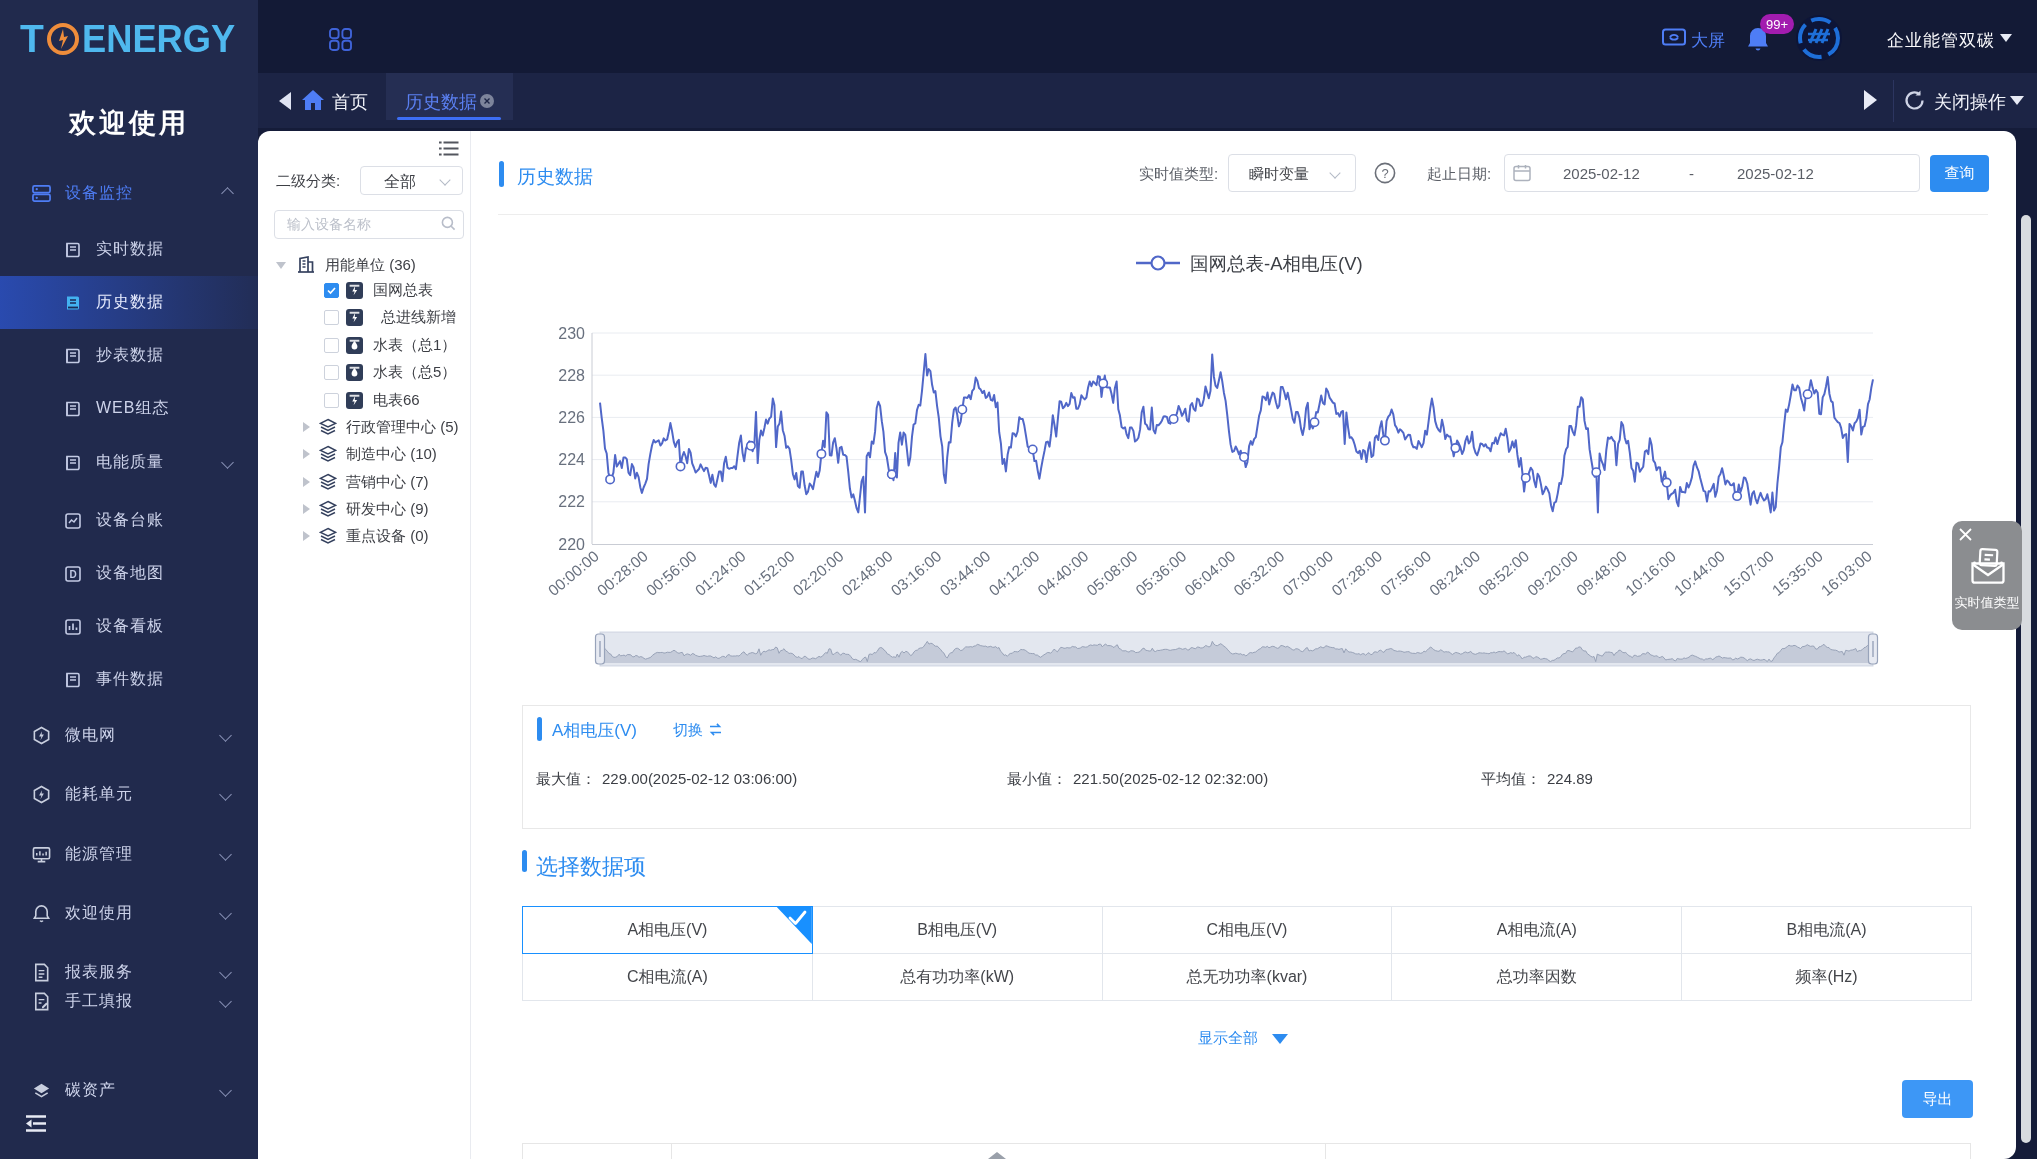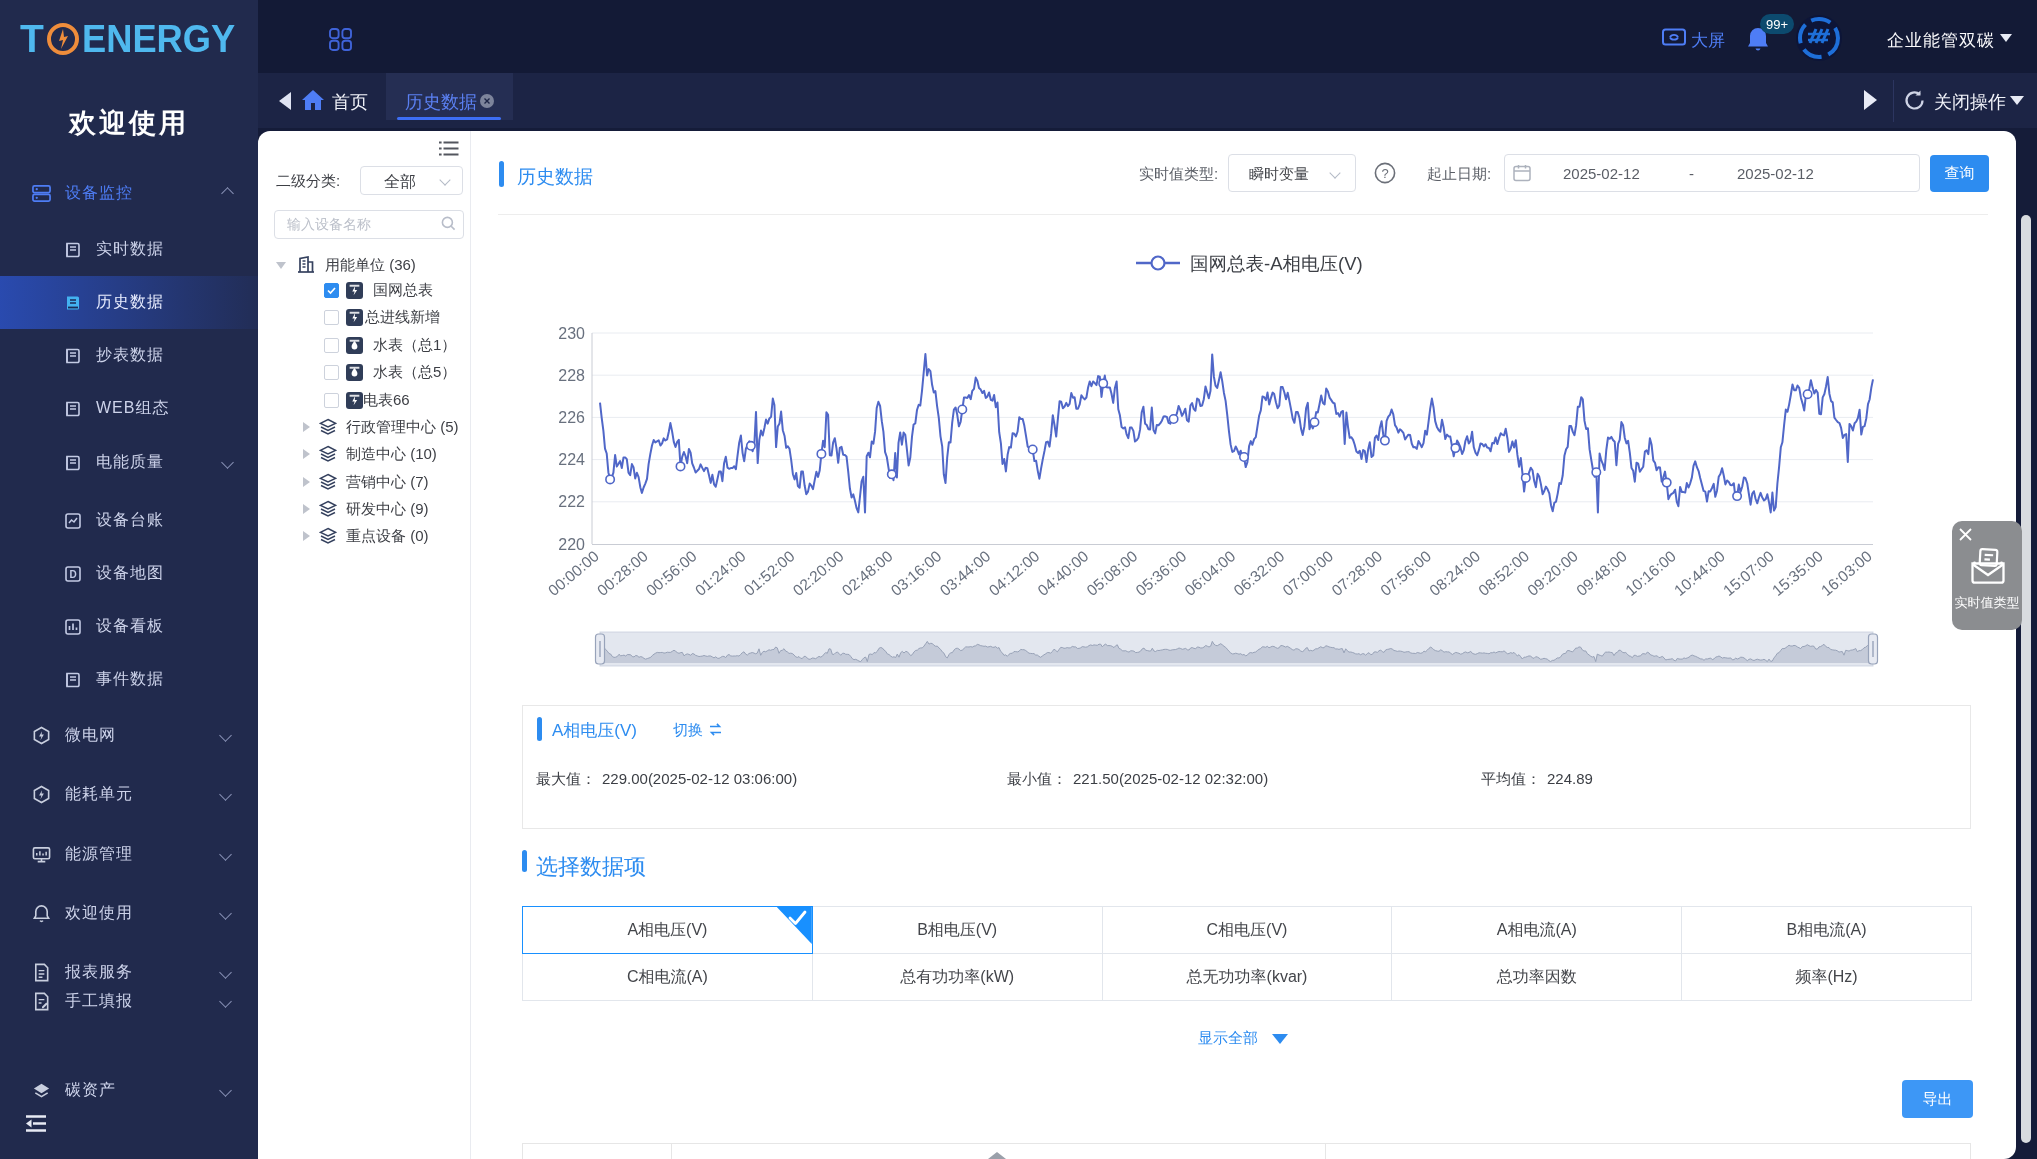--- a/index.html
+++ b/index.html
@@ -214,21 +214,21 @@
 </svg>
 <svg class="abs" style="left:1662px;top:28px" width="24" height="21" viewBox="0 0 24 21">
  <rect x="1" y="1.5" width="22" height="15" rx="2.5" fill="none" stroke="#4e7df5" stroke-width="2"></rect>
  <path d="M8 9.3a4.2 3.4 0 0 1 8 0M16 9.3a4.2 3.4 0 0 1-8 0" fill="none" stroke="#4e7df5" stroke-width="1.8"></path>
 </svg>
 <div class="abs" style="left:1691px;top:29px;font-size:17px;color:#4e7df5">大屏</div>
 <svg class="abs" style="left:1745px;top:26px" width="26" height="28" viewBox="0 0 26 28">
  <path d="M13 2a8 8 0 0 1 8 8v7l2 3.5H3L5 17v-7a8 8 0 0 1 8-8z" fill="#4e7df5"></path>
  <path d="M10.5 22.5a2.6 2.6 0 0 0 5 0z" fill="#4e7df5"></path>
 </svg>
-<div class="abs" style="left:1760px;top:14px;min-width:34px;height:20px;background:#0c4a6e;border-radius:10px;color:#fff;font-size:13px;display:flex;align-items:center;justify-content:center;padding:0 5px">99+</div>
+<div class="abs" style="left:1760px;top:14px;min-width:34px;height:20px;background:#a21caf;border-radius:10px;color:#fff;font-size:13px;display:flex;align-items:center;justify-content:center;padding:0 5px">99+</div>
 <svg class="abs" style="left:1796px;top:15px" width="46" height="46" viewBox="0 0 46 46">
  <circle cx="23" cy="23" r="23" fill="#0d1538"></circle>
  <circle cx="23" cy="23" r="19" fill="none" stroke="#1e6fd9" stroke-width="4" stroke-dasharray="20 7"></circle>
  <path d="M14 28l6-14M20 28l6-14M26 28l6-14" stroke="#1e6fd9" stroke-width="3"></path>
  <path d="M12 19h22M12 25h20" stroke="#1e6fd9" stroke-width="2.5"></path>
 </svg>
 <div class="abs" style="left:1887px;top:29px;font-size:17px;color:#fbfbfd;letter-spacing:1px">企业能管双碳</div>
 <div class="abs" style="left:2000px;top:34px;width:0;height:0;border-left:6.5px solid transparent;border-right:6.5px solid transparent;border-top:8px solid #e8ebf5"></div>
 
 <div class="abs" style="left:386px;top:73px;width:127px;height:47px;background:rgba(120,140,220,0.10)"></div>
@@ -293,21 +293,21 @@
  <span class="t" style="margin-left:10px">国网总表</span>
 </div>
 <div class="trow" style="left:324px;top:304px">
  <span class="cbx " style="position:relative"></span>
  <span class="devic" style="margin-left:7px">
       <svg width="15" height="15" viewBox="0 0 17 17">
         <rect x="3" y="2" width="11" height="2.2" fill="#fff" opacity=".85"></rect>
         <path d="M9.2 3.5L6 9.5h2.6L7.5 14l4-6.2H8.8z" fill="#fff"></path>
       </svg>
     </span>
- <span class="t" style="margin-left:2px">总进线新增</span>
+ <span class="t" style="margin-left:18px">总进线新增</span>
 </div>
 <div class="trow" style="left:324px;top:332px">
  <span class="cbx " style="position:relative"></span>
  <span class="devic" style="margin-left:7px">
       <svg width="15" height="15" viewBox="0 0 17 17">
         <rect x="3" y="2" width="11" height="2.2" fill="#fff" opacity=".85"></rect>
         <path d="M8.5 3.5c2 2.6 3.3 4.4 3.3 6.1a3.3 3.3 0 0 1-6.6 0c0-1.7 1.3-3.5 3.3-6.1z" fill="#fff"></path>
       </svg>
     </span>
  <span class="t" style="margin-left:10px">水表（总1）</span>
@@ -323,21 +323,21 @@
  <span class="t" style="margin-left:10px">水表（总5）</span>
 </div>
 <div class="trow" style="left:324px;top:387px">
  <span class="cbx " style="position:relative"></span>
  <span class="devic" style="margin-left:7px">
       <svg width="15" height="15" viewBox="0 0 17 17">
         <rect x="3" y="2" width="11" height="2.2" fill="#fff" opacity=".85"></rect>
         <path d="M9.2 3.5L6 9.5h2.6L7.5 14l4-6.2H8.8z" fill="#fff"></path>
       </svg>
     </span>
- <span class="t" style="margin-left:0">电表66</span>
+ <span class="t" style="margin-left:10px">电表66</span>
 </div>
 <div class="trow" style="left:303px;top:414px">
  <span class="caret col"></span>
  <svg style="margin-left:9px" width="18" height="18" viewBox="0 0 18 18">
       <path d="M9 1.5l7.5 3.8L9 9 1.5 5.3z" fill="none" stroke="#36425f" stroke-width="1.5"></path>
       <path d="M2 9l7 3.5L16 9" fill="none" stroke="#36425f" stroke-width="1.5"></path>
       <path d="M2 12.5l7 3.5 7-3.5" fill="none" stroke="#36425f" stroke-width="1.5"></path>
     </svg>
  <span class="t" style="margin-left:9px">行政管理中心 (5)</span>
 </div>

